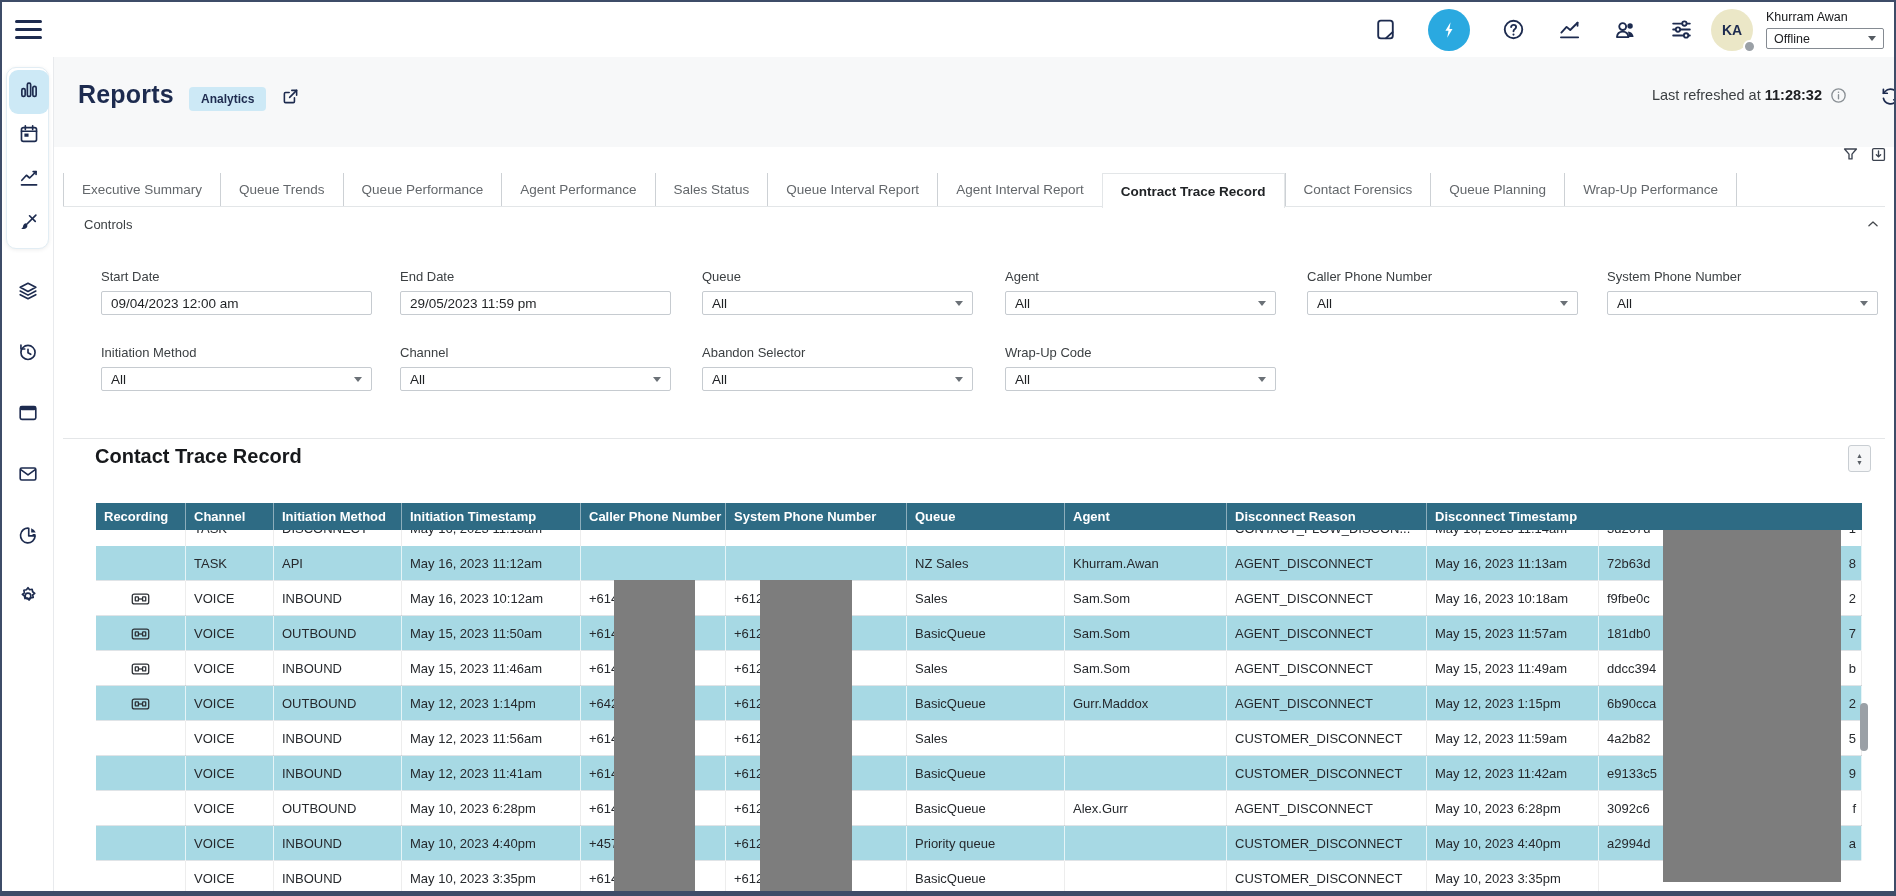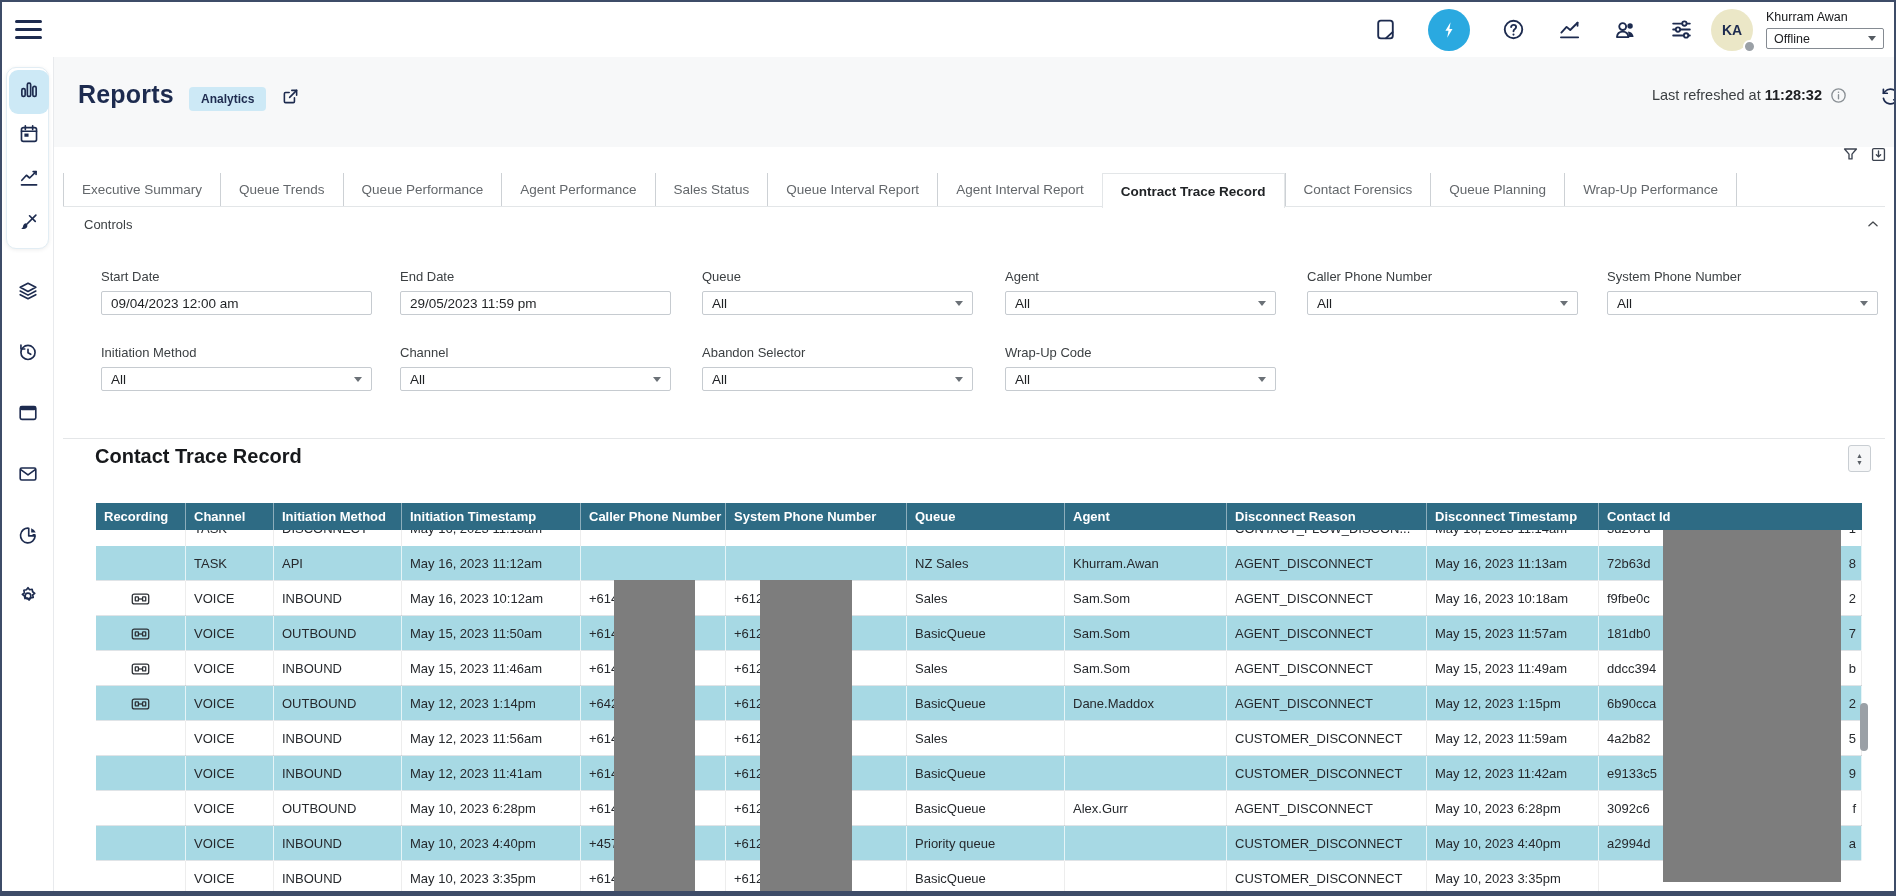--- a/index.html
+++ b/index.html
@@ -392,21 +392,20 @@
           <div class="hcell" style="width: 90px;">Recording</div>
           <div class="hcell" style="width: 88px;">Channel</div>
           <div class="hcell" style="width: 128px;">Initiation Method</div>
           <div class="hcell" style="width: 179px;">Initiation Timestamp</div>
           <div class="hcell" style="width: 145px;">Caller Phone Number</div>
           <div class="hcell" style="width: 181px;">System Phone Number</div>
           <div class="hcell" style="width: 158px;">Queue</div>
           <div class="hcell" style="width: 162px;">Agent</div>
           <div class="hcell" style="width: 200px;">Disconnect Reason</div>
           <div class="hcell" style="width: 172px;">Disconnect Timestamp</div>
-          <div class="hcell" style="width: 263px;">Contact Id</div>
         </div>
         <div class="trow partial">
           <div class="cell rec" style="width: 90px;"></div>
           <div class="cell" style="width: 88px;">TASK</div>
           <div class="cell" style="width: 128px;">DISCONNECT</div>
           <div class="cell" style="width: 179px;">May 16, 2023 11:13am</div>
           <div class="cell" style="width: 145px;"></div>
           <div class="cell" style="width: 181px;"></div>
           <div class="cell" style="width: 158px;"></div>
           <div class="cell" style="width: 162px;"></div>
@@ -518,21 +517,21 @@
                 <path d="M7.8 7.5h4.4"></path>
               </svg>
             </span>
           </div>
           <div class="cell" style="width: 88px;">VOICE</div>
           <div class="cell" style="width: 128px;">OUTBOUND</div>
           <div class="cell" style="width: 179px;">May 12, 2023 1:14pm</div>
           <div class="cell" style="width: 145px;">+642</div>
           <div class="cell" style="width: 181px;">+612</div>
           <div class="cell" style="width: 158px;">BasicQueue</div>
-          <div class="cell" style="width: 162px;">Dane.Maddox</div>
+          <div class="cell" style="width: 162px;">Gurr.Maddox</div>
           <div class="cell" style="width: 200px;">AGENT_DISCONNECT</div>
           <div class="cell" style="width: 172px;">May 12, 2023 1:15pm</div>
           <div class="cell contact" style="width: 263px;">
             <span>6b90cca</span>
             <span class="tail">2</span>
           </div>
         </div>
         <div class="trow">
           <div class="cell rec" style="width: 90px;"></div>
           <div class="cell" style="width: 88px;">VOICE</div>

